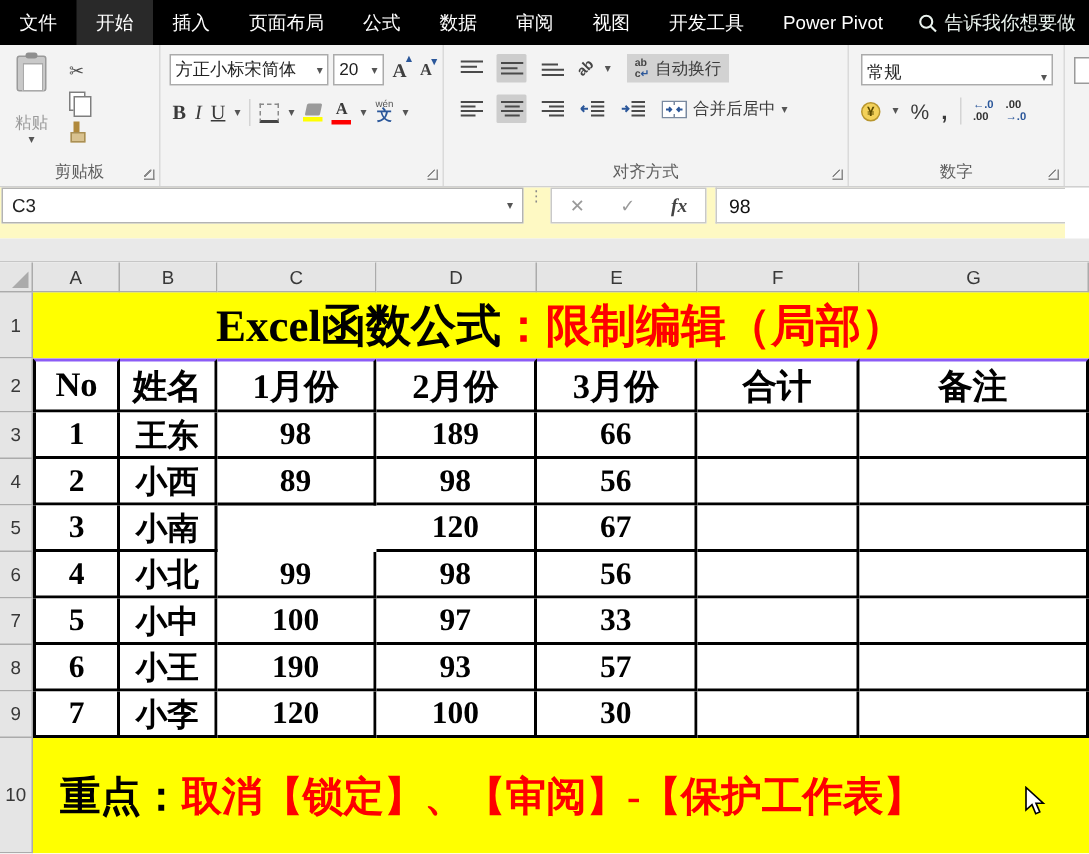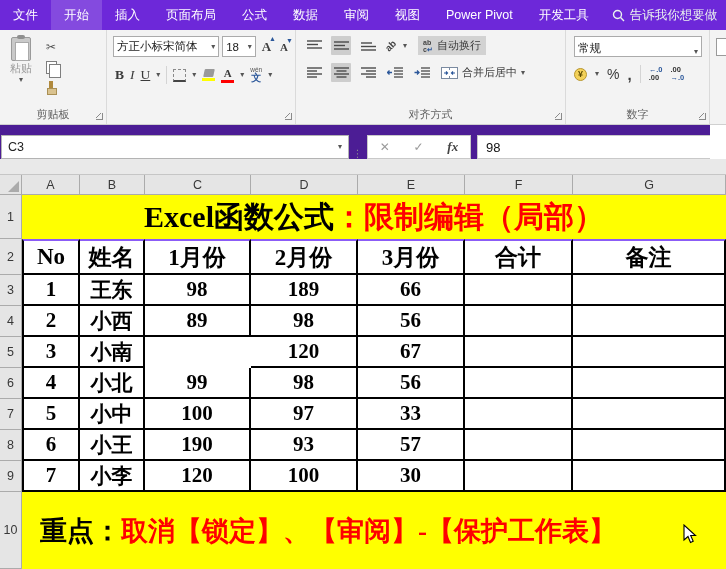--- a/index.html
+++ b/index.html
@@ -1,41 +1,41 @@
 <!DOCTYPE html>
 <html><head>
 <meta charset="utf-8">
 <style>
   * { margin:0; padding:0; box-sizing:border-box; }
   html,body { width:726px; height:569px; overflow:hidden; }
   body { font-family:"Liberation Sans", sans-serif; background:#fff; }
   .app { position:relative; width:726px; height:569px; background:#fff; overflow:hidden; }
 
   
-  .tabbar { position:absolute; left:0; top:0; width:726px; height:30px; background:#6d28d9; display:flex; align-items:stretch; }
+  .tabbar { position:absolute; left:0; top:0; width:726px; height:30px; background:#000000; display:flex; align-items:stretch; }
   .tab { color:#fff; font-size:12.5px; display:flex; align-items:center; padding:0 13px; cursor:default; white-space:nowrap; }
   .tab.active { background:rgba(255,255,255,0.16); }
   .tellme { display:flex; align-items:center; color:#eaf3ee; font-size:12.5px; gap:5px; padding-left:10px; white-space:nowrap; overflow:hidden; }
 
   
   .ribbon { position:absolute; left:0; top:30px; width:726px; height:95px; background:#f3f3f3; border-bottom:1px solid #d0d0d0; display:flex; }
   .grp { position:relative; height:100%; flex:0 0 auto; border-right:1px solid #dadada; }
   .grp-label { position:absolute; bottom:2px; left:0; right:0; text-align:center; font-size:11px; color:#5f5f5f; }
   .launcher { position:absolute; right:3px; bottom:4px; width:7px; height:7px; border-right:1.5px solid #8a8a8a; border-bottom:1.5px solid #8a8a8a; }
   .launcher::before { content:""; position:absolute; left:0px; top:0px; width:5px; height:5px;
     background:linear-gradient(135deg,transparent 42%,#8a8a8a 42%,#8a8a8a 58%,transparent 58%); }
   .dd { font-size:8px; color:#555; line-height:1; }
   .row { display:flex; align-items:center; }
 
   
   .paste { display:flex; flex-direction:column; align-items:center; width:42px; padding-top:7px; }
   .clipico { width:20px; height:24px; background:#c9c9c9; border:1px solid #9a9a9a; border-radius:2px; position:relative; }
   .clipico::before { content:""; position:absolute; left:3px; top:4px; width:12px; height:17px; background:#fff; border:1px solid #aaa; }
   .clipico::after { content:""; position:absolute; left:5px; top:-3px; width:8px; height:4px; background:#8f8f8f; border-radius:2px; }
-  .paste-label { font-size:11px; color:#9b9b9b; margin-top:0; }
+  .paste-label { font-size:11px; color:#9b9b9b; margin-top:13px; }
   .mini-col { display:flex; flex-direction:column; gap:4px; padding-top:9px; }
   .mini-btn { width:18px; height:16px; display:flex; align-items:center; justify-content:center; font-size:12px; color:#4d4d4d; }
   .copyico { width:11px; height:13px; border:1px solid #7e7e7e; background:#fff; position:relative; }
   .copyico::before { content:""; position:absolute; left:2px; top:2px; width:10px; height:12px; border:1px solid #7e7e7e; background:#fff; }
   .brushico { width:12px; height:13px; position:relative; }
   .brushico::before { content:""; position:absolute; left:4px; top:0; width:4px; height:7px; background:#b0893c; }
   .brushico::after { content:""; position:absolute; left:2px; top:7px; width:8px; height:5px; background:#d9c28f; border:1px solid #a98f54; }
 
   
   .fontgrp .row1 { padding:6px 4px 0 6px; gap:3px; }
@@ -77,21 +77,21 @@
   .commasym { font-size:15px; color:#3a3a3a; font-weight:bold; }
   .dec { display:flex; flex-direction:column; font-size:7.5px; line-height:8px; font-weight:bold; color:#333; }
   .dec .arr { color:#2b579a; }
   .vdiv { width:1px; height:18px; background:#d4d4d4; }
 
   
   .partgrp { flex:1 1 auto; border-right:none; display:flex; align-items:flex-start; padding:8px 0 0 6px; gap:4px; }
   .cfico { width:16px; height:18px; border:1px solid #9a9a9a; background:#fff; }
 
   
-  .fbar { position:absolute; left:0; top:125px; width:710px; height:34px; background:#4c1d95; display:flex; align-items:flex-end; }
+  .fbar { position:absolute; left:0; top:125px; width:710px; height:34px; background:#fef9c3; display:flex; align-items:flex-start; }
   .namebox { width:348px; height:24px; margin-left:1px; background:#fff; border:1px solid #b3b3b3; display:flex; align-items:center; justify-content:space-between; padding:0 6px; font-size:12.5px; color:#222; }
   .fdots { width:18px; text-align:center; color:#8a8a8a; font-size:10px; letter-spacing:1px; }
   .fbtns { width:104px; height:24px; background:#fff; border:1px solid #c9c9c9; display:flex; align-items:center; justify-content:space-around; }
   .fbtn { font-size:12px; color:#9a9a9a; }
   .fxbtn { font-family:"Liberation Serif", serif; font-style:italic; font-weight:bold; color:#444; font-size:13px; }
   .ffield { flex:1; height:24px; background:#fff; border:1px solid #c9c9c9; border-right:none; margin-left:6px; display:flex; align-items:center; padding-left:8px; font-size:13px; color:#111; }
   .gapstrip { position:absolute; left:0; top:159px; width:726px; height:16px; background:#e9e9e9; border-bottom:1px solid #c6c6c6; }
 
   
   .sheet { position:absolute; left:0; top:175px; width:726px; height:394px; background:#fff;
@@ -117,22 +117,22 @@
 
   <div class="tabbar">
     <div class="tab">文件</div>
     <div class="tab active">开始</div>
     <div class="tab">插入</div>
     <div class="tab">页面布局</div>
     <div class="tab">公式</div>
     <div class="tab">数据</div>
     <div class="tab">审阅</div>
     <div class="tab">视图</div>
+    <div class="tab">开发工具</div>
     <div class="tab">Power Pivot</div>
-    <div class="tab">开发工具</div>
     <div class="tellme">
       <svg width="13" height="13" viewBox="0 0 13 13">
           <circle cx="5.5" cy="5.5" r="4" fill="none" stroke="#eaf3ee" stroke-width="1.4"></circle>
           <line x1="8.6" y1="8.6" x2="12" y2="12" stroke="#eaf3ee" stroke-width="1.4"></line>
         </svg>
       <span>告诉我你想要做</span>
     </div>
   </div>
 
   <div class="ribbon">
@@ -160,21 +160,21 @@
       <div class="launcher"></div>
     </div>
 
     <div class="grp fontgrp" style="width:189px">
       <div class="row row1">
         <div class="inputbox fname">
           <span>方正小标宋简体</span>
           <span class="dd">▾</span>
         </div>
         <div class="inputbox fsize">
-          <span>18</span>
+          <span>20</span>
           <span class="dd">▾</span>
         </div>
         <span class="bigA"><span>A</span><span class="caret">▲</span></span>
         <span class="bigA" style="font-size:11px"><span>A</span><span class="caret">▼</span></span>
       </div>
       <div class="row row2">
         <span class="biu b">B</span>
         <span class="biu i">I</span>
         <span class="biu u">U</span>
         <span class="dd">▾</span>

